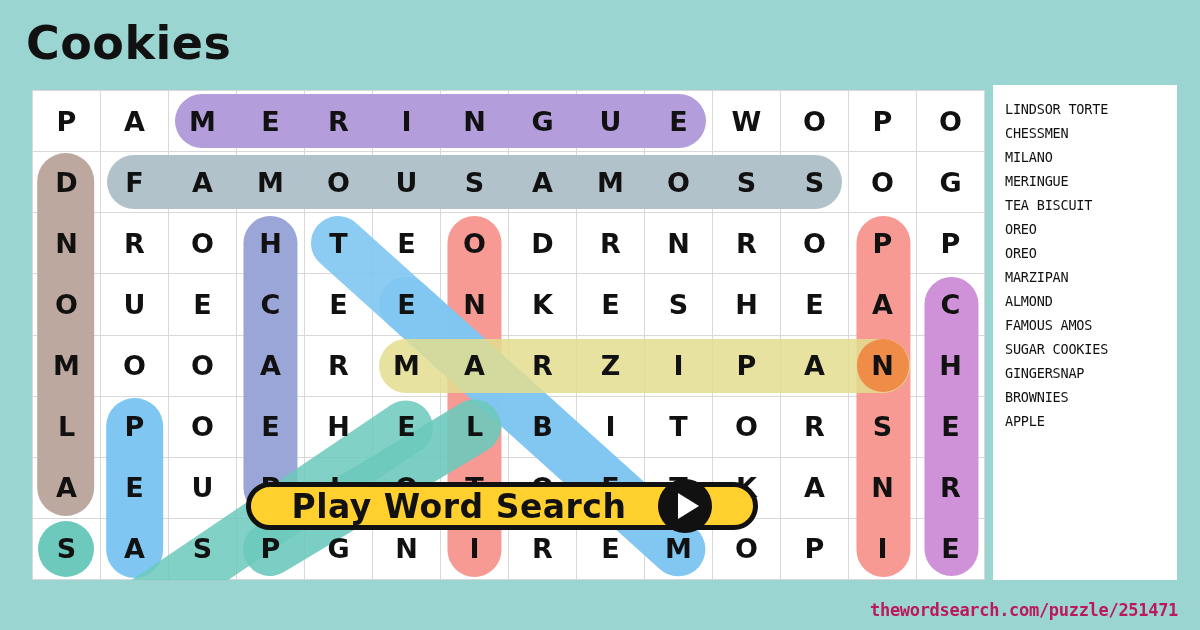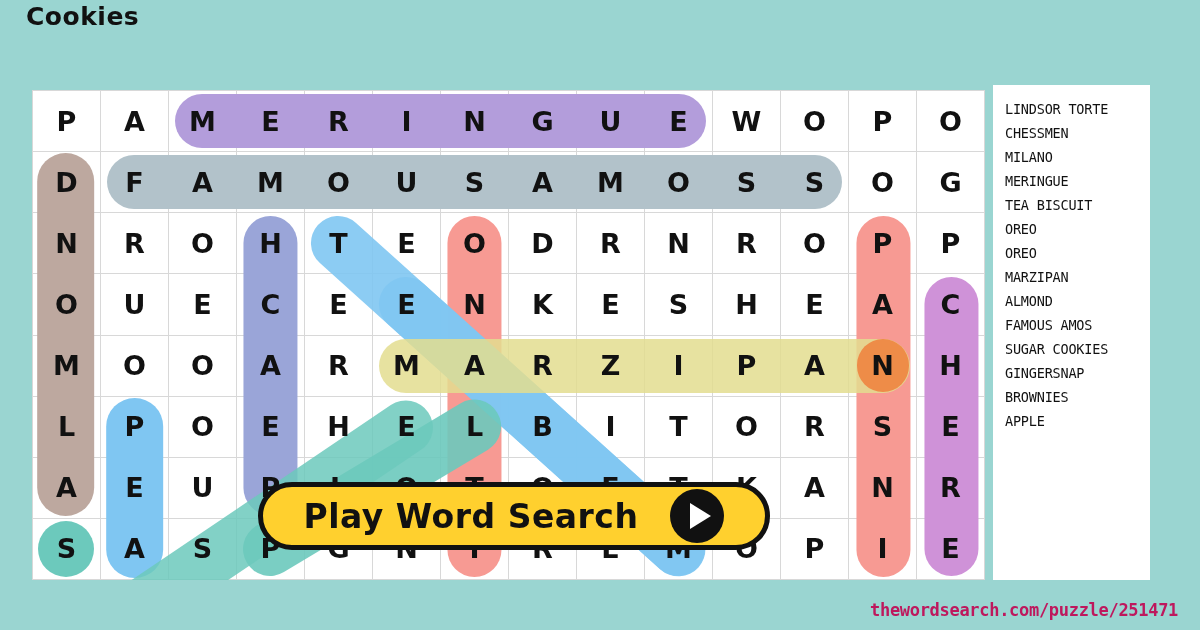--- a/index.html
+++ b/index.html
@@ -8,22 +8,22 @@
     width: 1200px; height: 630px;
     overflow: hidden;
   }
   body {
     background: #9ad5d1;
     font-family: "DejaVu Sans", sans-serif;
     position: relative;
   }
   #page-title {
     position: absolute;
-    left: 26px; top: 2px;
-    font-size: 25px;
+    left: 26px; top: 16px;
+    font-size: 46px;
     font-weight: 700;
     color: #111111;
     letter-spacing: 0.5px;
     font-family: "DejaVu Sans", sans-serif;
   }
 
   
   #grid-panel {
     position: absolute;
     left: 32px; top: 90px;
@@ -60,38 +60,38 @@
   .hl {
     position: absolute;
     border-radius: 40px;
     transform-origin: left center;
   }
 
   
   #word-list-panel {
     position: absolute;
     left: 993px; top: 85px;
-    width: 157px; height: 495px;
+    width: 184px; height: 495px;
     background: #ffffff;
     padding: 12px 10px 10px 12px;
   }
   .word-item {
     font-family: "DejaVu Sans Mono", monospace;
     font-size: 13.5px;
     line-height: 24px;
     color: #111111;
     white-space: nowrap;
     letter-spacing: -0.2px;
   }
 
   
   #play-button {
     position: absolute;
-    left: 258px; top: 482px;
-    width: 512px; height: 68px;
+    left: 246px; top: 482px;
+    width: 512px; height: 48px;
     background: #ffd02e;
     border: 5px solid #111111;
     border-radius: 40px;
     display: flex;
     align-items: center;
     justify-content: center;
     gap: 32px;
     z-index: 20;
     cursor: pointer;
   }

